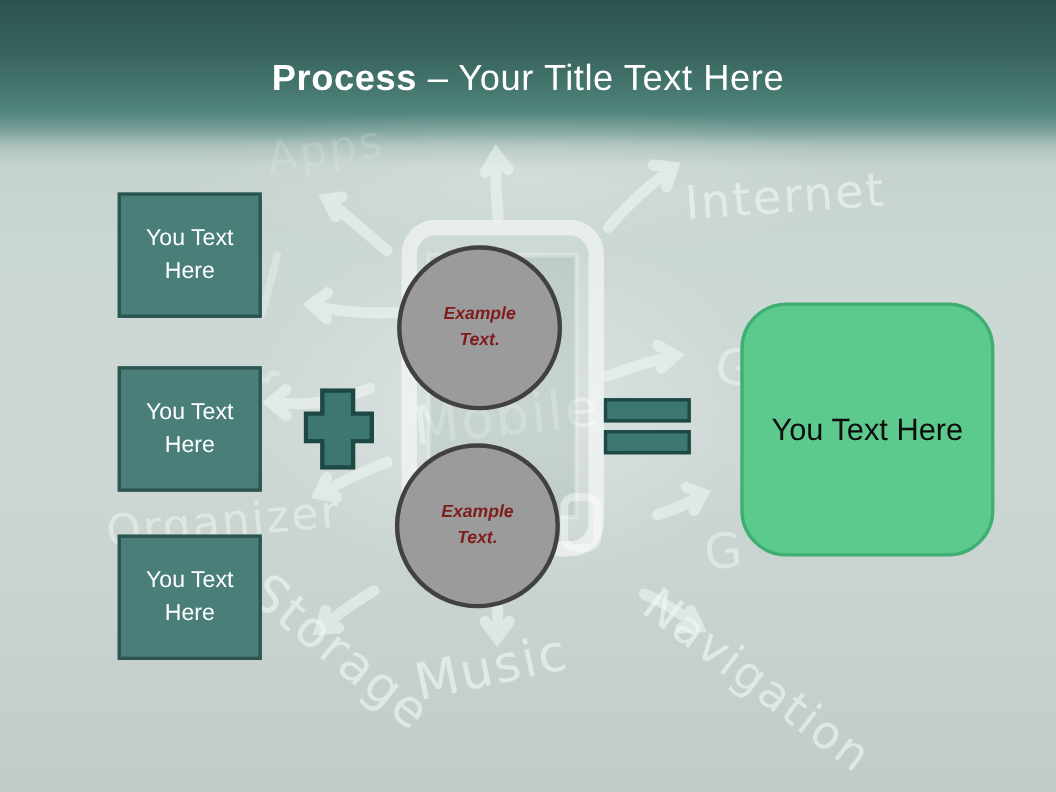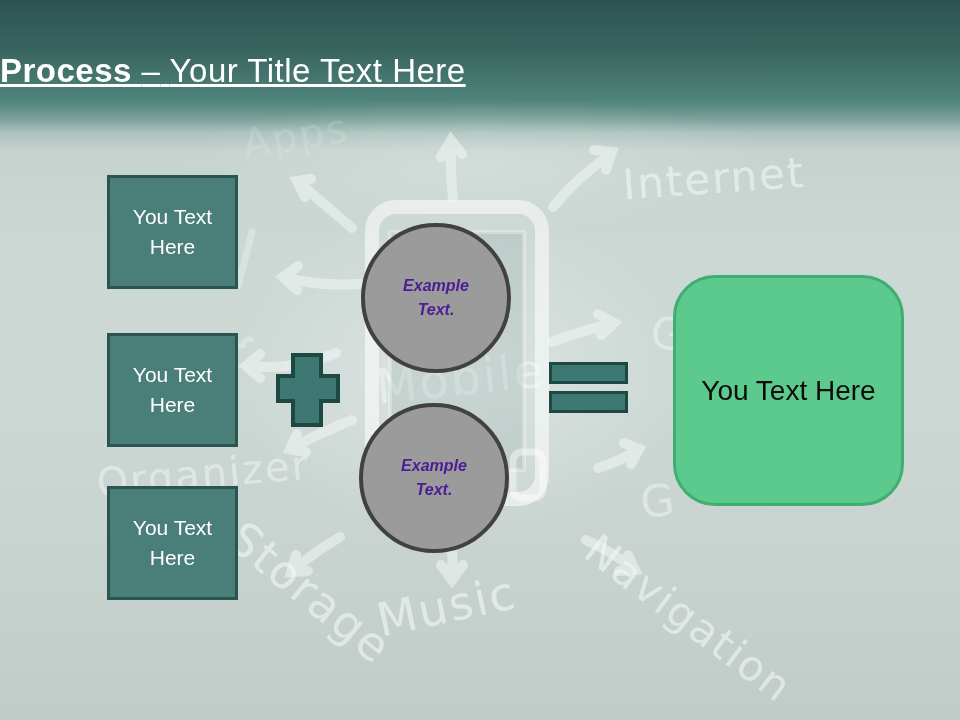--- a/index.html
+++ b/index.html
@@ -12,22 +12,22 @@
       #ccd8d4 34%, #cdd8d5 55%, #c8d3d0 78%, #c1ccc9 100%);
   }
   .glow {
     position:absolute; inset:0; pointer-events:none;
     background:
       radial-gradient(ellipse 330px 240px at 460px 370px, rgba(255,255,255,0.30), rgba(255,255,255,0) 70%),
       radial-gradient(ellipse 420px 90px at 480px 165px, rgba(255,255,255,0.22), rgba(255,255,255,0) 75%);
   }
   .title {
     position:absolute; top:52px; left:0; width:960px; margin:0;
-    color:#ffffff; font-size:33px; font-weight:normal;
-    letter-spacing:0.5px; z-index:3;text-decoration:underline;
+    text-align:center; color:#ffffff; font-size:33px; font-weight:normal;
+    letter-spacing:0.5px; z-index:3;
   }
   .title .lead { font-weight:bold; }
   .chalk { position:absolute; inset:0; z-index:1; }
   .chalk text {
     fill:#f4faf7; font-family:"DejaVu Sans", sans-serif; letter-spacing:2px;
   }
   .tbox {
     position:absolute; left:107px; width:131px; height:114px; box-sizing:border-box;
     background:#4a7e79; border:3px solid #2c5551; color:#ffffff;
     display:flex; align-items:center; justify-content:center; text-align:center;
@@ -35,21 +35,21 @@
   }
   .tbox.b1 { top:175px; } .tbox.b2 { top:333px; } .tbox.b3 { top:486px; }
   .plus-wrap { position:absolute; left:276px; top:353px; z-index:2; }
   .eq-bar {
     position:absolute; left:549px; width:79px; height:22px; box-sizing:border-box;
     background:#3c7771; border:3px solid #1d4844; z-index:2;
   }
   .eq-bar.e1 { top:362px; } .eq-bar.e2 { top:391px; }
   .circle {
     position:absolute; width:150px; height:150px; border-radius:50%; box-sizing:border-box;
-    background:#9b9b9b; border:4px solid #414141; color:#4c1d95;
+    background:#9b9b9b; border:4px solid #414141; color:#7f1d1d;
     display:flex; align-items:center; justify-content:center; text-align:center;
     font-size:16px; font-weight:bold; font-style:italic; line-height:1.5;
     padding:0 30px; z-index:2;
   }
   .circle.c1 { left:361px; top:223px; }
   .circle.c2 { left:359px; top:403px; }
   .result {
     position:absolute; left:673px; top:275px; width:231px; height:231px; box-sizing:border-box;
     background:#5cc98d; border:3px solid #3fae72; border-radius:42px; color:#0d0d0d;
     display:flex; align-items:center; justify-content:center; text-align:center;

